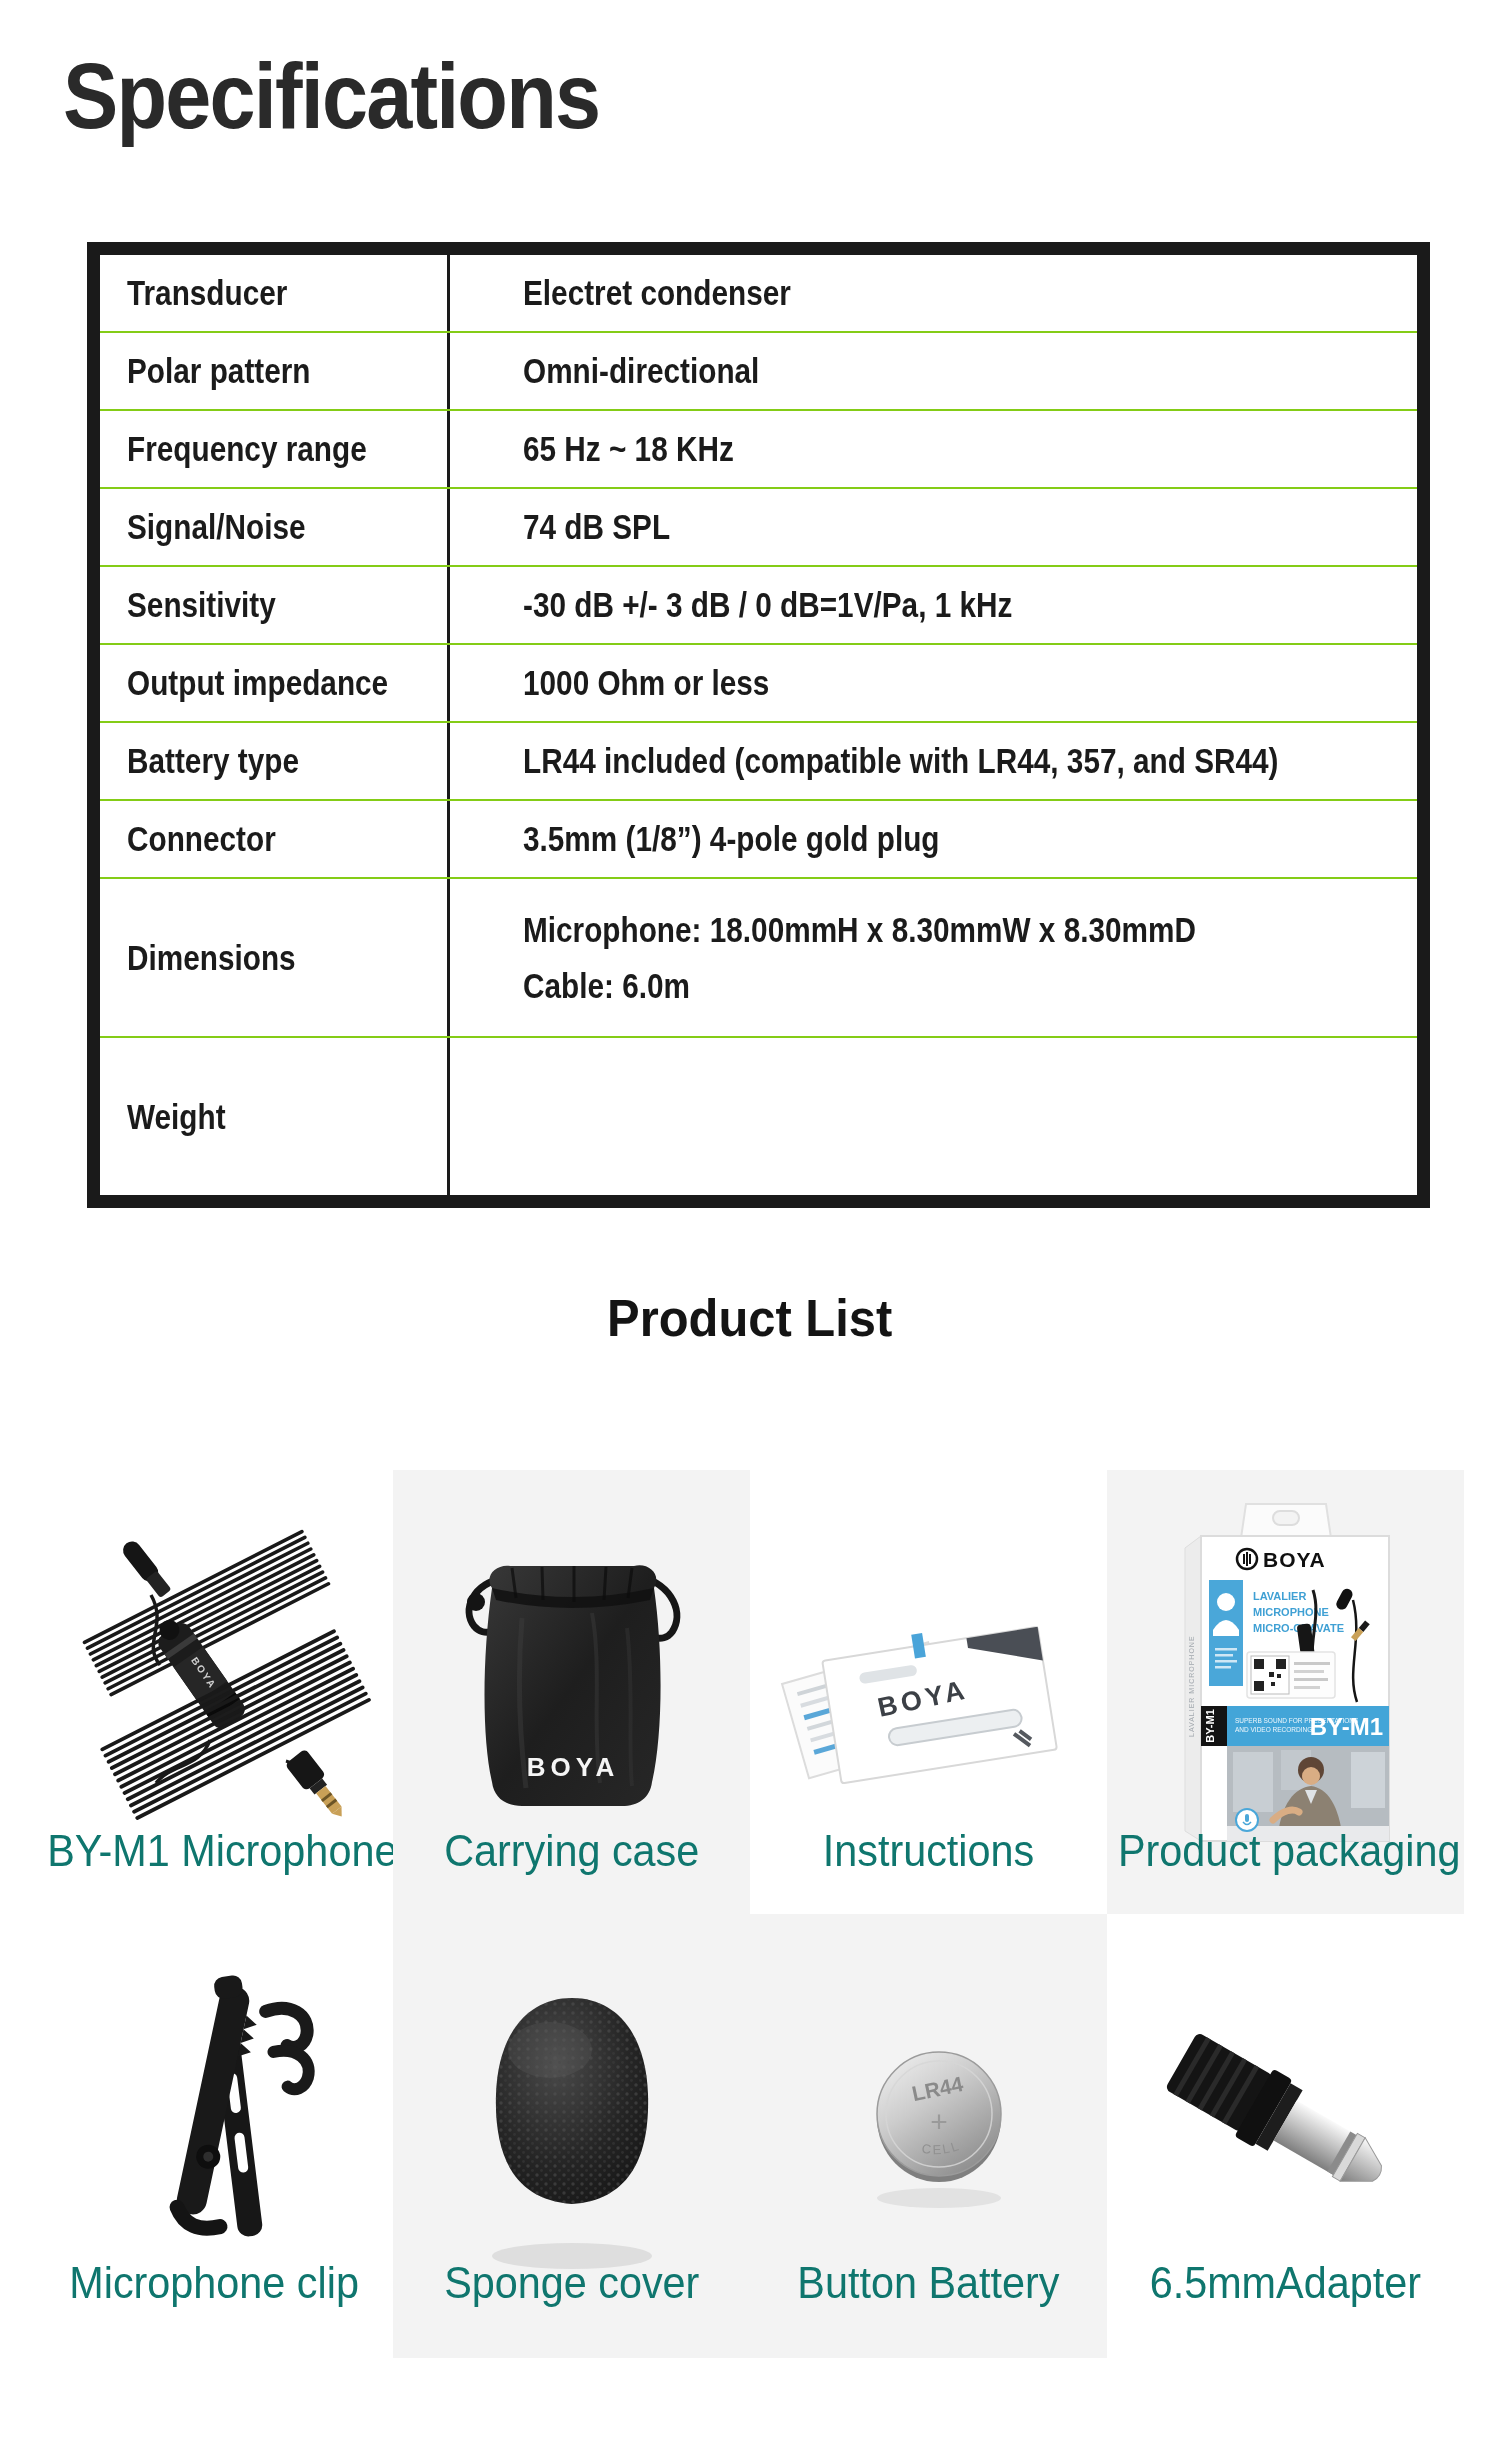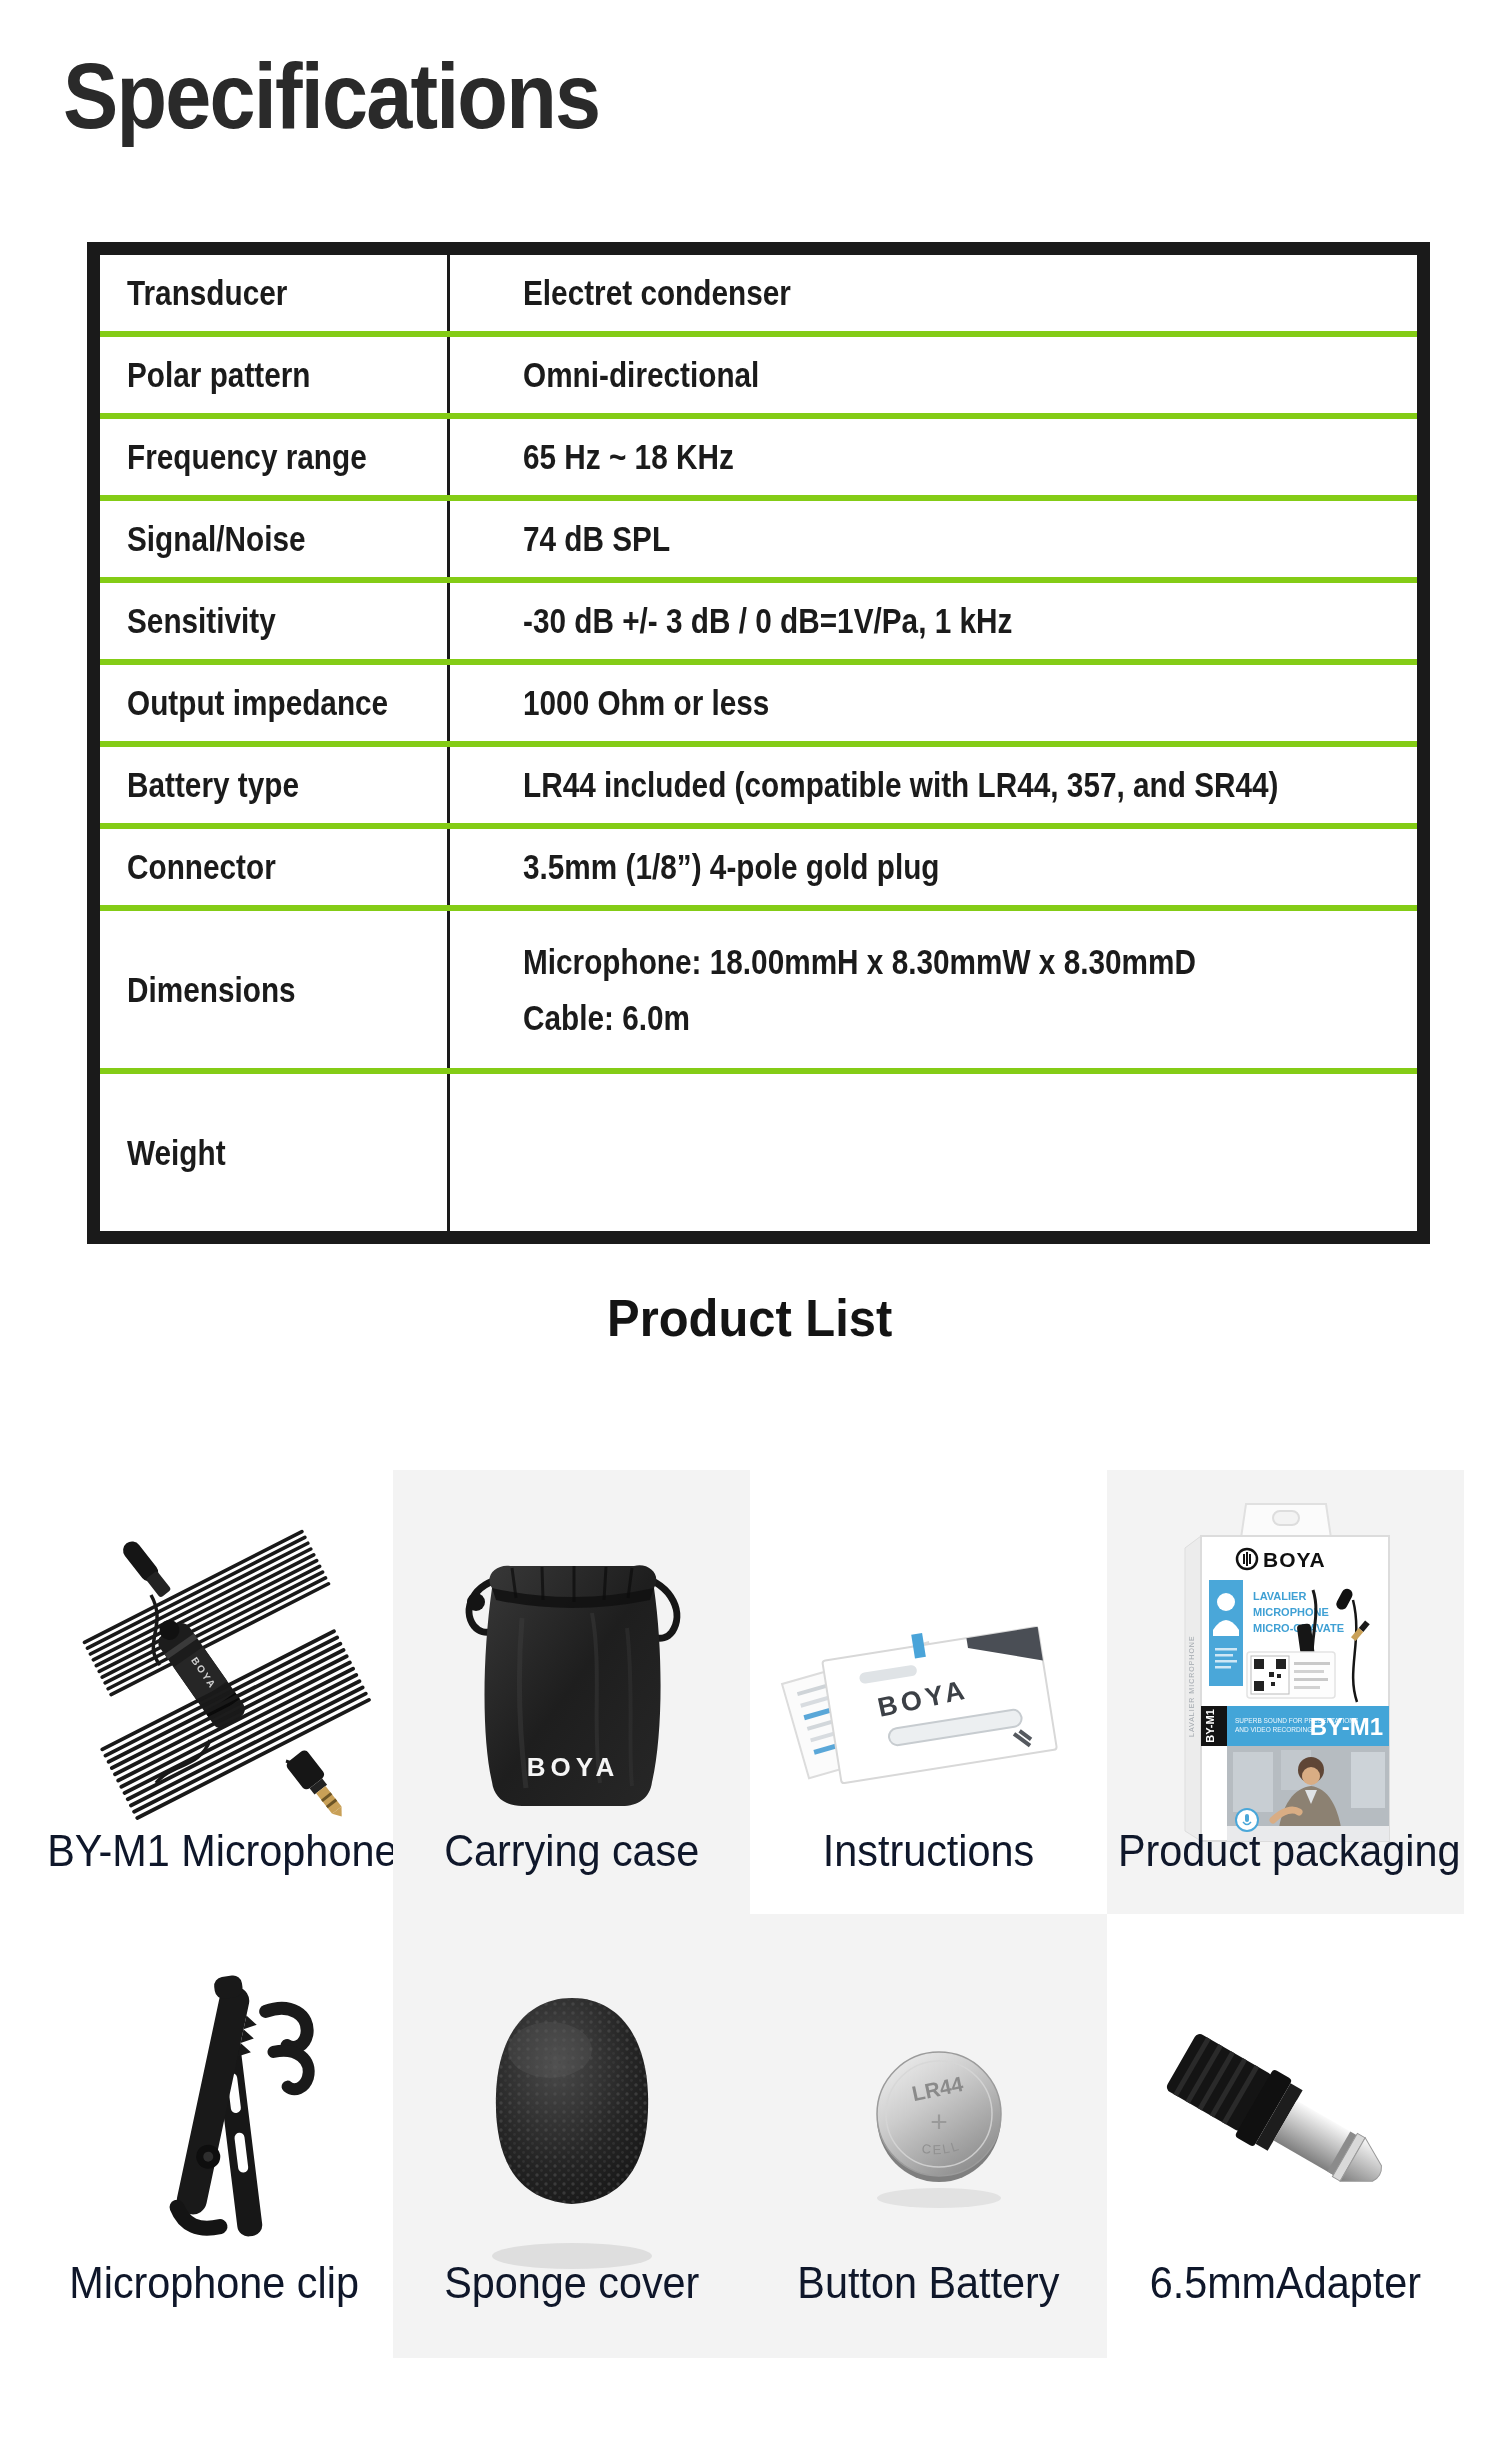--- a/index.html
+++ b/index.html
@@ -13,21 +13,21 @@
 
   
   #spec-title{
     position:absolute;left:63px;top:44px;font-size:92px;font-weight:700;
     color:#2a2a2a;letter-spacing:-2px;transform:scaleX(.9);transform-origin:0 0;
   }
   #spec-table{
     position:absolute;left:87px;top:242px;width:1343px;
     border:13px solid #1a1a1a;background:#fff;box-sizing:border-box;
   }
-  .srow{display:flex;height:76px;border-top:6px solid #84cc16;}
+  .srow{display:flex;height:76px;border-top:2px solid #84cc16;}
   .srow:first-child{border-top:none;}
   .srow.tall{height:157px;}
   .sc-label{
     width:350px;flex:none;border-right:3px solid #1a1a1a;display:flex;align-items:center;
     padding-left:27px;box-sizing:border-box;
   }
   .sc-value{flex:1;display:flex;flex-direction:column;justify-content:center;padding-left:25px;margin-left:48px;}
   .stext{font-size:35px;font-weight:700;color:#1b1b1b;line-height:1.6;}
 
   
@@ -39,21 +39,21 @@
     position:absolute;left:36px;top:1470px;width:1428px;height:888px;
     display:grid;grid-template-columns:repeat(4,1fr);grid-template-rows:repeat(2,1fr);
     box-shadow:inset 0 0 0 1px #efefef;
   }
   .cell{position:relative;overflow:hidden;}
   .cell.gray{background:#f3f3f3;}
   .cell.white{background:#ffffff;}
   .cell svg{margin:0 auto;}
   .plabel{
     position:absolute;left:0;right:0;text-align:center;
-    font-size:44px;line-height:1.05;font-weight:400;color:#0f172a;
+    font-size:44px;line-height:1.05;font-weight:400;color:#0f766e;
   }
   .row1 .plabel{top:358px;}
   .row2 .plabel{top:346px;}
 </style>
 </head>
 <body>
 
 <div id="spec-title">Specifications</div>
 
 <div id="spec-table">

